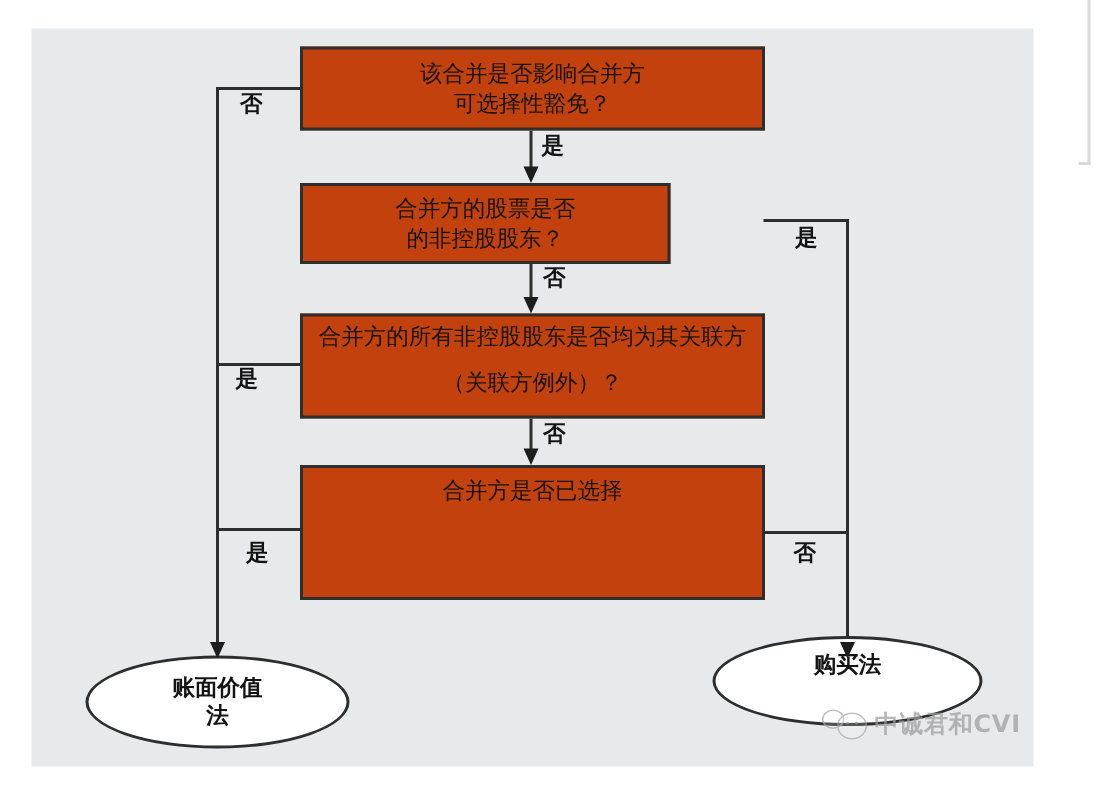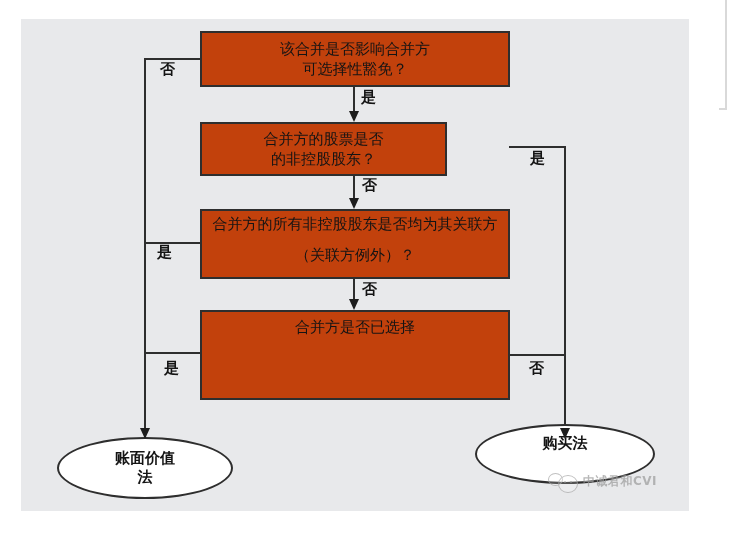--- a/index.html
+++ b/index.html
@@ -87,21 +87,21 @@
     position: absolute;
     left: 545px; top: 466px;
     width: 160px; height: 34px;
     z-index: 6;
     opacity: 0.72;
   }
   .watermark-text {
     position: absolute;
     left: 38px; top: 7px;
     font-family: "DejaVu Sans", "Liberation Sans", sans-serif;
-    font-size: 12px;
+    font-size: 16px;
     font-weight: 700;
     color: #9d9d9d;
     letter-spacing: 0.5px;
     white-space: nowrap;
   }
   .wm-circle {
     position: absolute;
     border: 1.5px solid #a8a8a8;
     border-radius: 50%;
     background: rgba(255,255,255,0.25);

